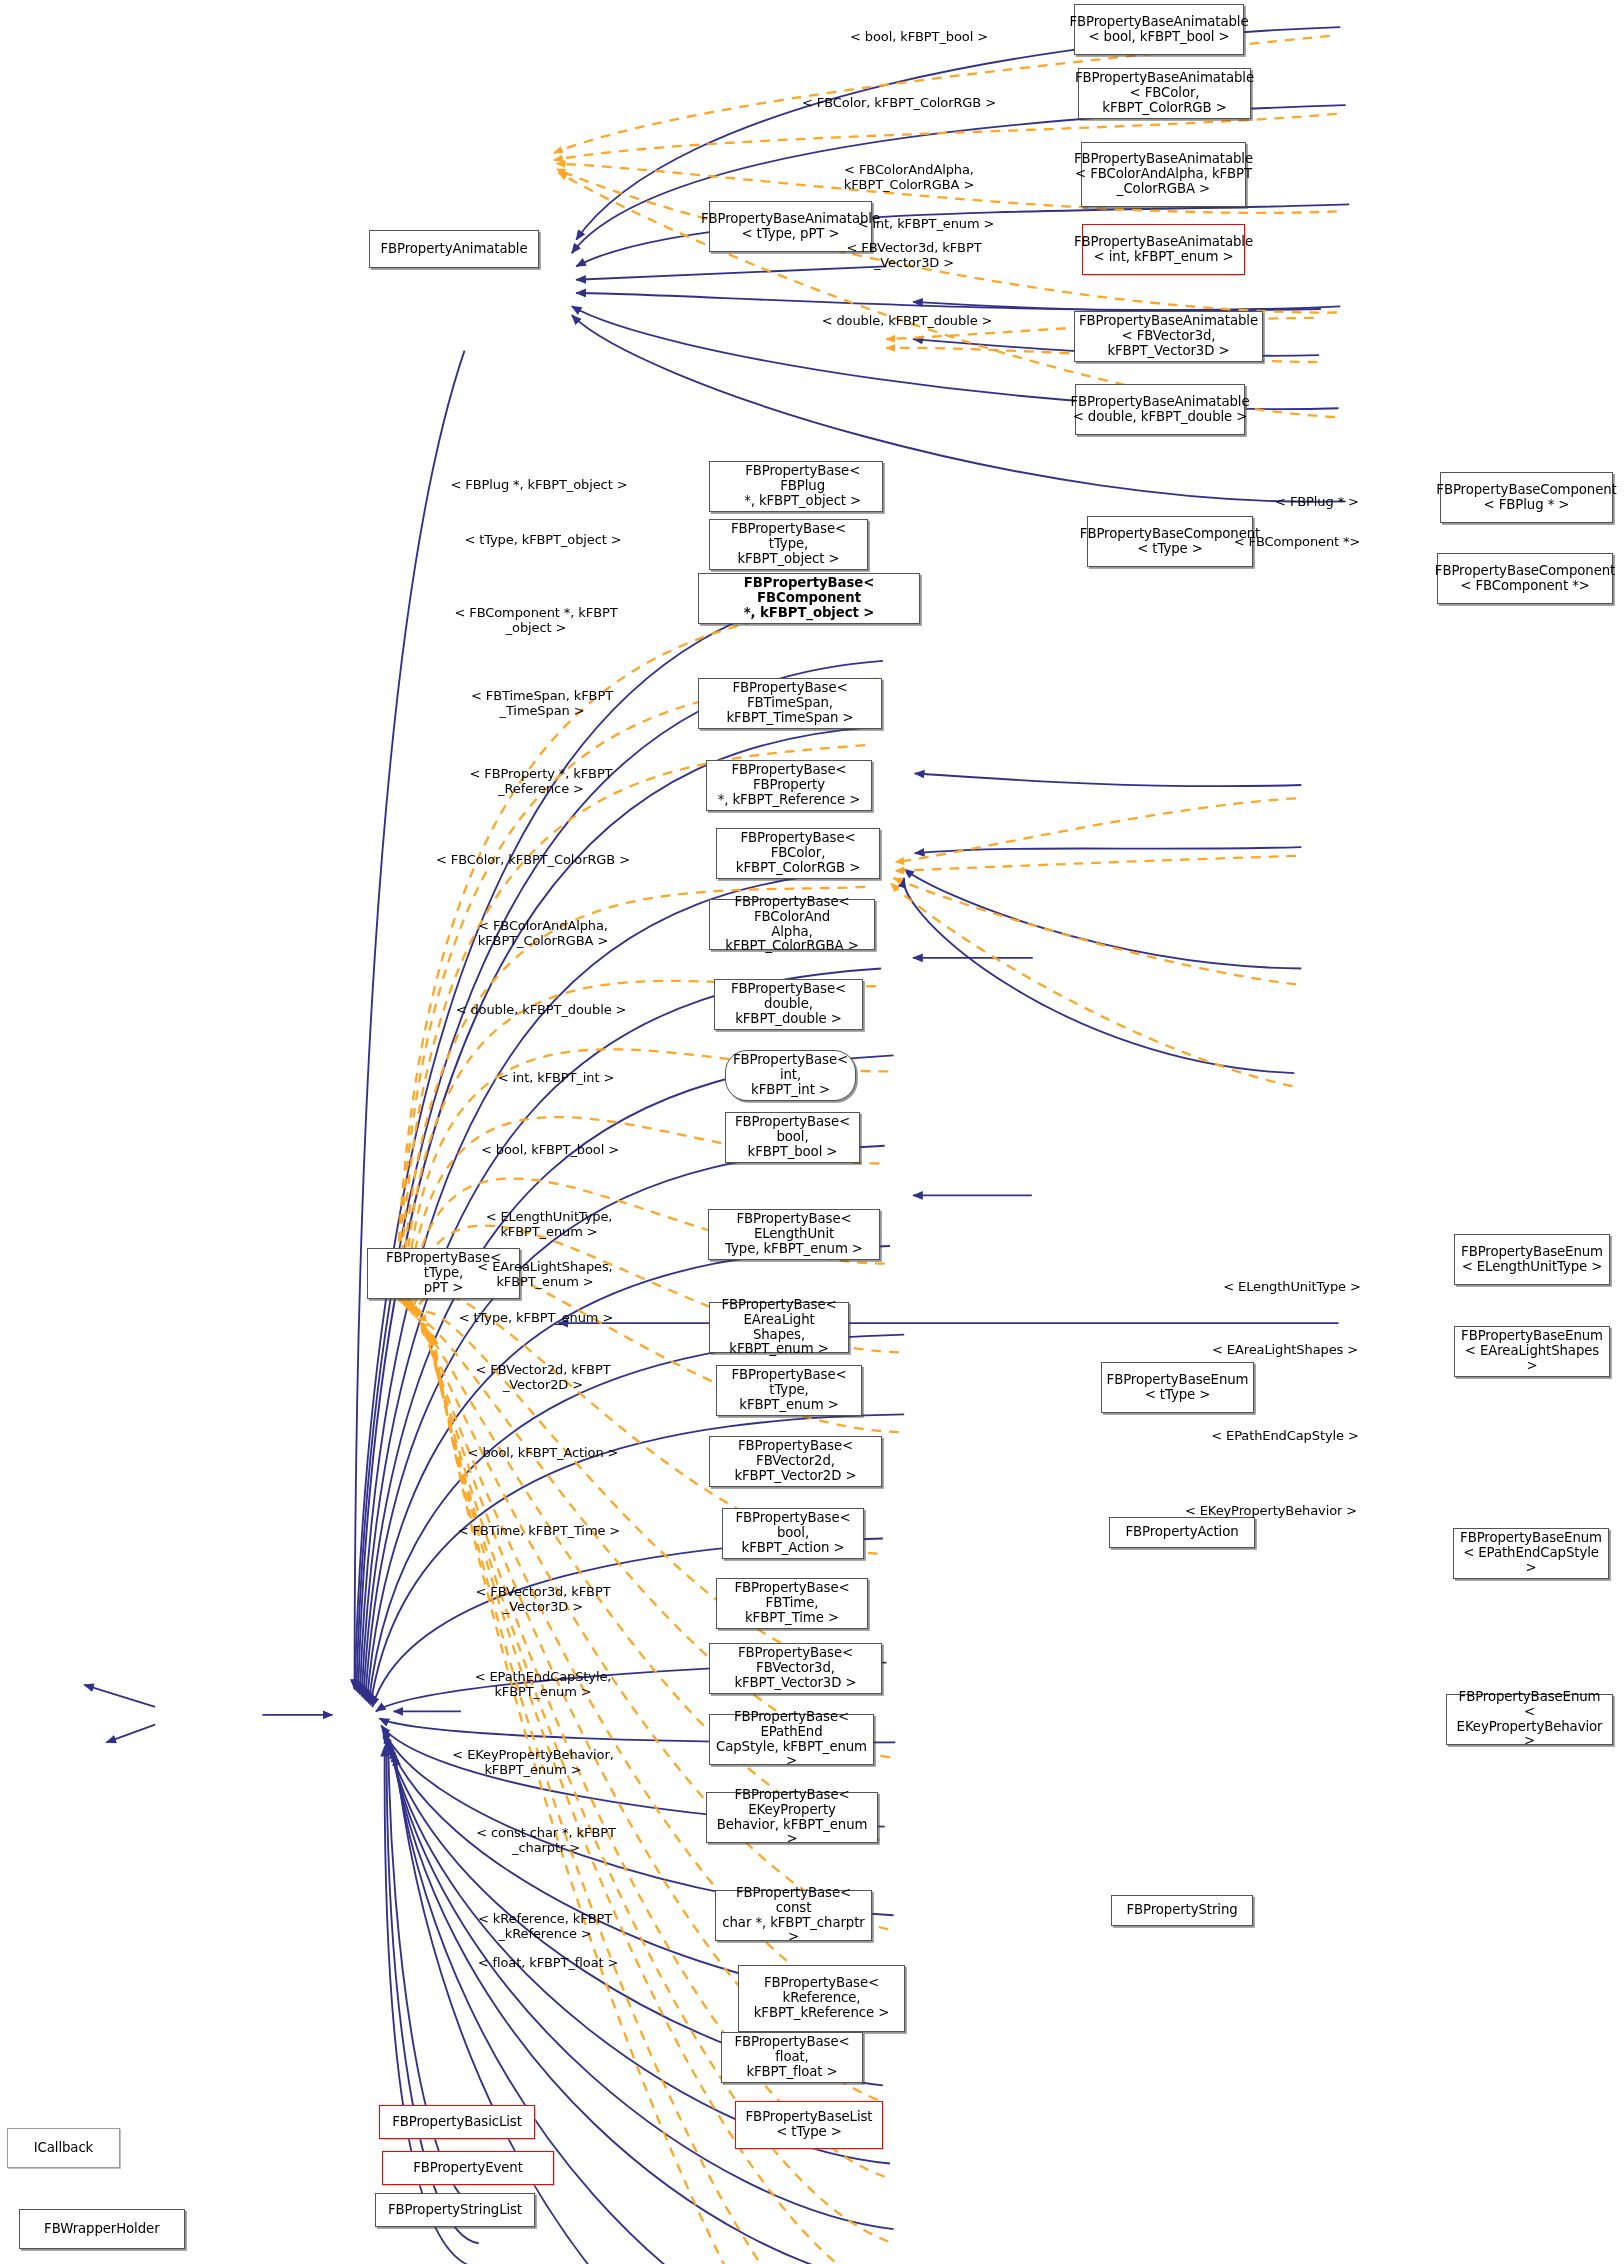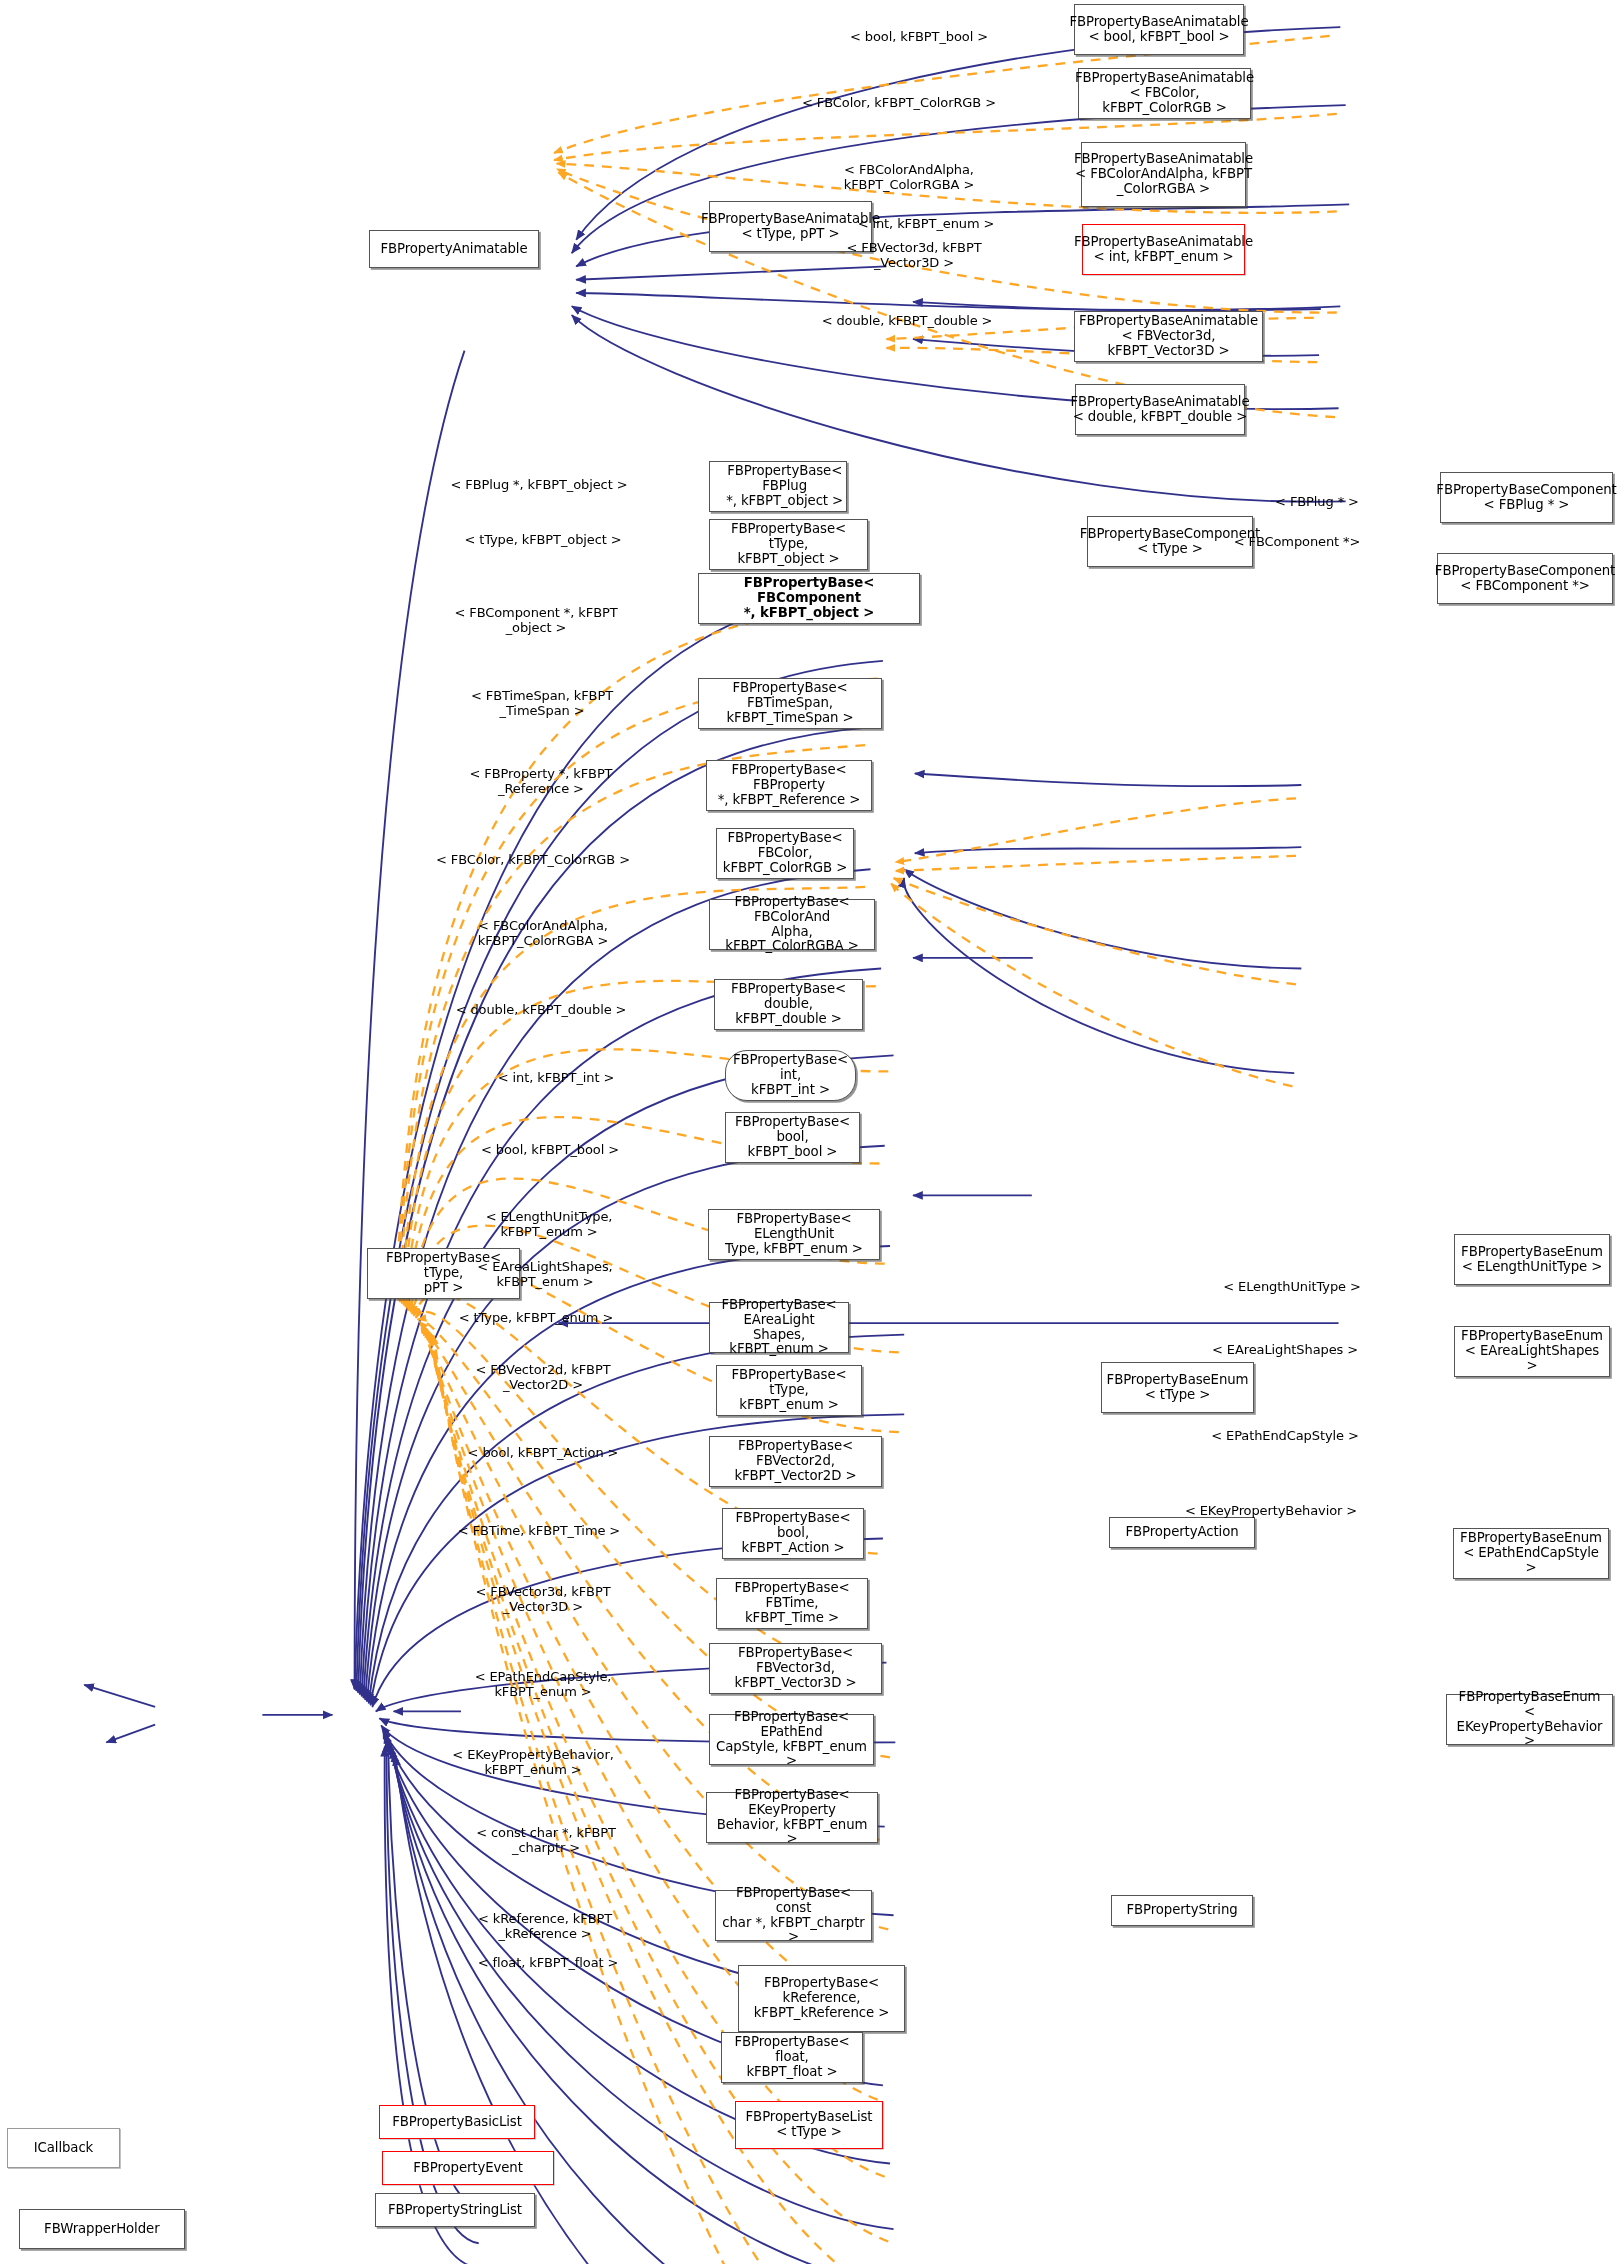--- a/index.html
+++ b/index.html
@@ -162,31 +162,31 @@
 &lt; FBColor, kFBPT_ColorRGB &gt;</div>
       <div class="node" style="left: 1081px; top: 142px; width: 165px; height: 65px;">FBPropertyBaseAnimatable
 &lt; FBColorAndAlpha, kFBPT
 _ColorRGBA &gt;</div>
       <div class="node red" style="left: 1082px; top: 224px; width: 163px; height: 51px;">FBPropertyBaseAnimatable
 &lt; int, kFBPT_enum &gt;</div>
       <div class="node" style="left: 1074px; top: 311px; width: 189px; height: 51px;">FBPropertyBaseAnimatable
 &lt; FBVector3d, kFBPT_Vector3D &gt;</div>
       <div class="node" style="left: 1075px; top: 384px; width: 170px; height: 51px;">FBPropertyBaseAnimatable
 &lt; double, kFBPT_double &gt;</div>
-      <div class="node" style="left: 709px; top: 461px; width: 138px; height: 51px; padding-left: 16px;">FBPropertyBase&lt; FBPlug
+      <div class="node" style="left: 709px; top: 461px; width: 174px; height: 51px; padding-left: 16px;">FBPropertyBase&lt; FBPlug
 *, kFBPT_object &gt;</div>
       <div class="node" style="left: 709px; top: 519px; width: 159px; height: 51px;">FBPropertyBase&lt; tType,
 kFBPT_object &gt;</div>
       <div class="node" style="left: 698px; top: 573px; width: 222px; height: 51px; font-weight: bold;">FBPropertyBase&lt; FBComponent
 *, kFBPT_object &gt;</div>
       <div class="node" style="left: 698px; top: 678px; width: 184px; height: 51px;">FBPropertyBase&lt; FBTimeSpan,
 kFBPT_TimeSpan &gt;</div>
       <div class="node" style="left: 706px; top: 760px; width: 166px; height: 51px;">FBPropertyBase&lt; FBProperty
 *, kFBPT_Reference &gt;</div>
-      <div class="node" style="left: 716px; top: 828px; width: 138px; height: 51px;">FBPropertyBase&lt; FBColor,
+      <div class="node" style="left: 716px; top: 828px; width: 164px; height: 51px;">FBPropertyBase&lt; FBColor,
 kFBPT_ColorRGB &gt;</div>
       <div class="node" style="left: 709px; top: 899px; width: 166px; height: 51px;">FBPropertyBase&lt; FBColorAnd
 Alpha, kFBPT_ColorRGBA &gt;</div>
       <div class="node" style="left: 714px; top: 979px; width: 149px; height: 51px;">FBPropertyBase&lt; double,
 kFBPT_double &gt;</div>
       <div class="node" style="left: 725px; top: 1050px; width: 131px; height: 51px; border-radius: 22px;">FBPropertyBase&lt; int,
 kFBPT_int &gt;</div>
       <div class="node" style="left: 725px; top: 1112px; width: 135px; height: 51px;">FBPropertyBase&lt; bool,
 kFBPT_bool &gt;</div>
       <div class="node" style="left: 708px; top: 1209px; width: 172px; height: 51px;">FBPropertyBase&lt; ELengthUnit

